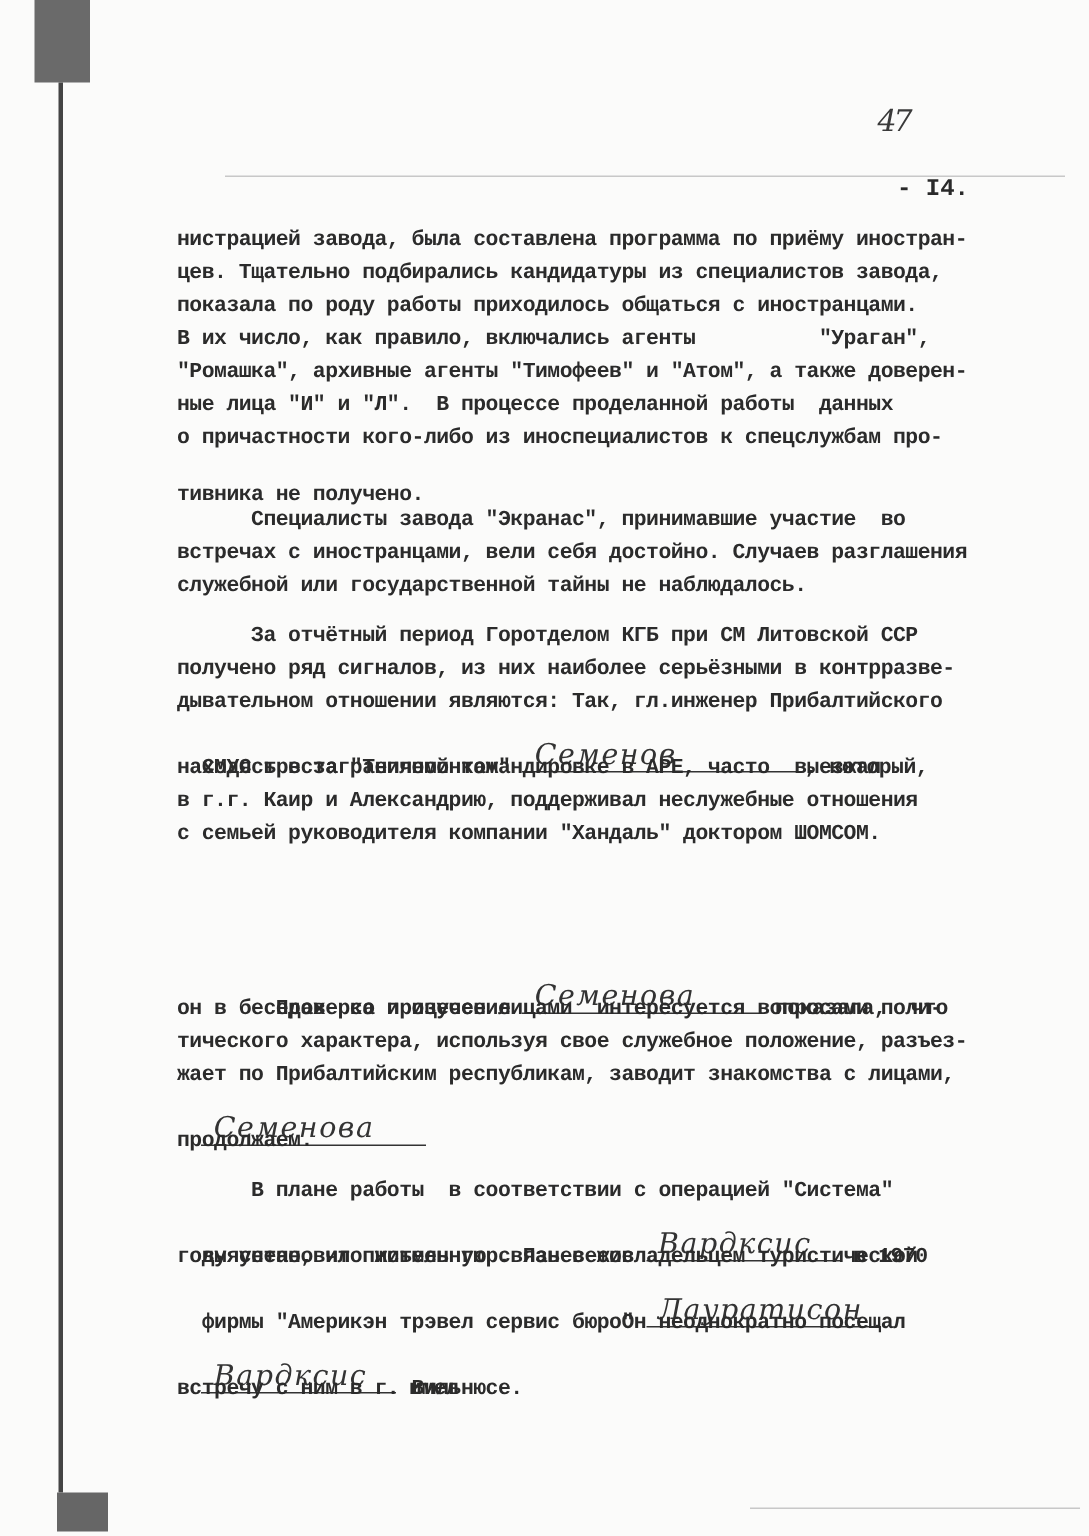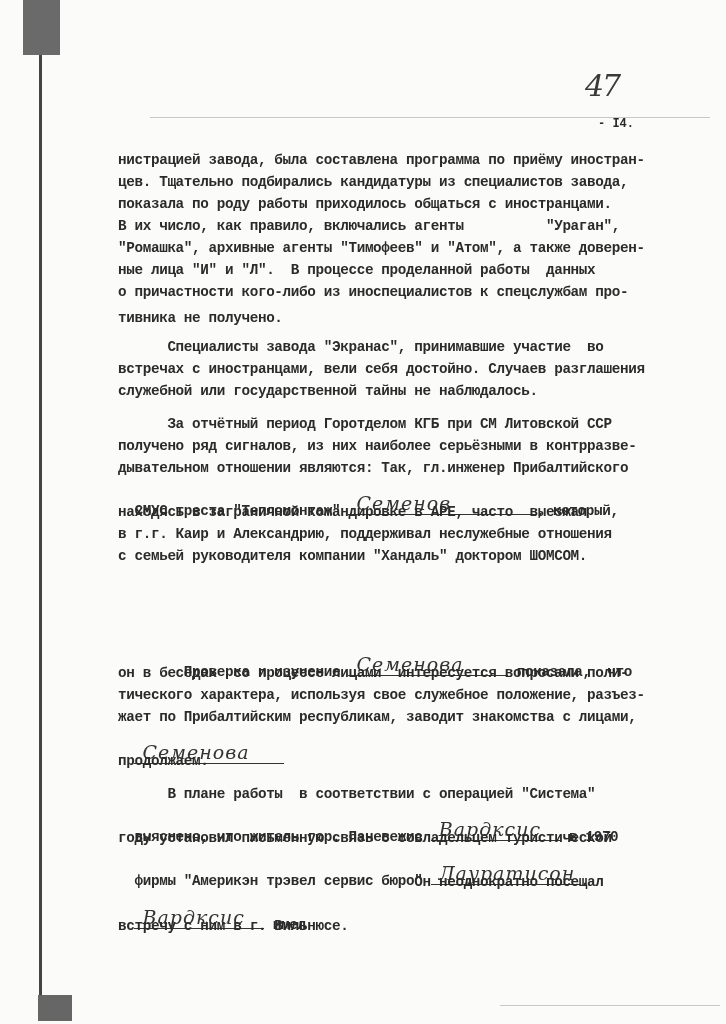--- a/index.html
+++ b/index.html
@@ -6,22 +6,22 @@
   body {
     width:726px; height:1024px; position:relative; overflow:hidden;
     background:#fbfbfa;
     font-family:"Liberation Mono", "DejaVu Sans Mono", monospace;
     color:#2a2a2a;
   }
   .bind-top { position:absolute; left:23px; top:0; width:37px; height:55px; background:#6a6a6a; }
   .bind-line { position:absolute; left:39px; top:55px; width:3px; height:940px; background:#444; }
   .bind-bot { position:absolute; left:38px; top:995px; width:34px; height:26px; background:#666; }
   .hand { font-family:"DejaVu Serif", serif; font-style:italic; color:#3a3a3a; }
-  .folio { position:absolute; left:585px; top:68px; font-size:30px; letter-spacing:-2px; }
-  .pageno { position:absolute; left:598px; top:117px; font-size:12px; font-weight:bold;text-align:center; }
+  .folio { position:absolute; left:585px; top:68px; font-size:20px; letter-spacing:-2px; }
+  .pageno { position:absolute; left:598px; top:117px; font-size:16px; font-weight:bold;text-align:center; }
   .line {
     position:absolute; left:118px; font-size:14.3px; white-space:pre;
     letter-spacing:-0.35px; font-weight:bold; color:#2b2b2b;
   }
   .fill {
     display:inline-block; border-bottom:1.5px solid #333; position:relative;
     height:16px; vertical-align:baseline;text-align:right;
   }
   .fill .hw {
     position:absolute; left:8px; bottom:0px; font-size:19px; font-weight:normal;
@@ -41,21 +41,21 @@
 <div class="folio hand">47</div>
 <div class="pageno">- I4.</div>
 
 <div class="line" style="top:152px">нистрацией завода, была составлена программа по приёму иностран-</div>
 <div class="line" style="top:174px">цев. Тщательно подбирались кандидатуры из специалистов завода,</div>
 <div class="line" style="top:196px">показала по роду работы приходилось общаться с иностранцами.</div>
 <div class="line" style="top:218px">В их число, как правило, включались агенты          "Ураган",</div>
 <div class="line" style="top:240px">"Ромашка", архивные агенты "Тимофеев" и "Атом", а также доверен-</div>
 <div class="line" style="top:262px">ные лица "И" и "Л".  В процессе проделанной работы  данных</div>
 <div class="line" style="top:284px">о причастности кого-либо из иноспециалистов к спецслужбам про-</div>
-<div class="line" style="top:310px">тивника не получено.</div>
+<div class="line" style="top:322px">тивника не получено.</div>
 
 <div class="line" style="top:339px">      Специалисты завода "Экранас", принимавшие участие  во</div>
 <div class="line" style="top:361px">встречах с иностранцами, вели себя достойно. Случаев разглашения</div>
 <div class="line" style="top:383px">служебной или государственной тайны не наблюдалось.</div>
 
 <div class="line" style="top:416px">      За отчётный период Горотделом КГБ при СМ Литовской ССР</div>
 <div class="line" style="top:438px">получено ряд сигналов, из них наиболее серьёзными в контрразве-</div>
 <div class="line" style="top:460px">дывательном отношении являются: Так, гл.инженер Прибалтийского</div>
 <div class="line" style="top:482px">
   <span>СМУС треста "Тепломонтаж" </span><span class="fill" style="width:188px"><span class="hw">Семенов</span></span><span>, который,</span>

